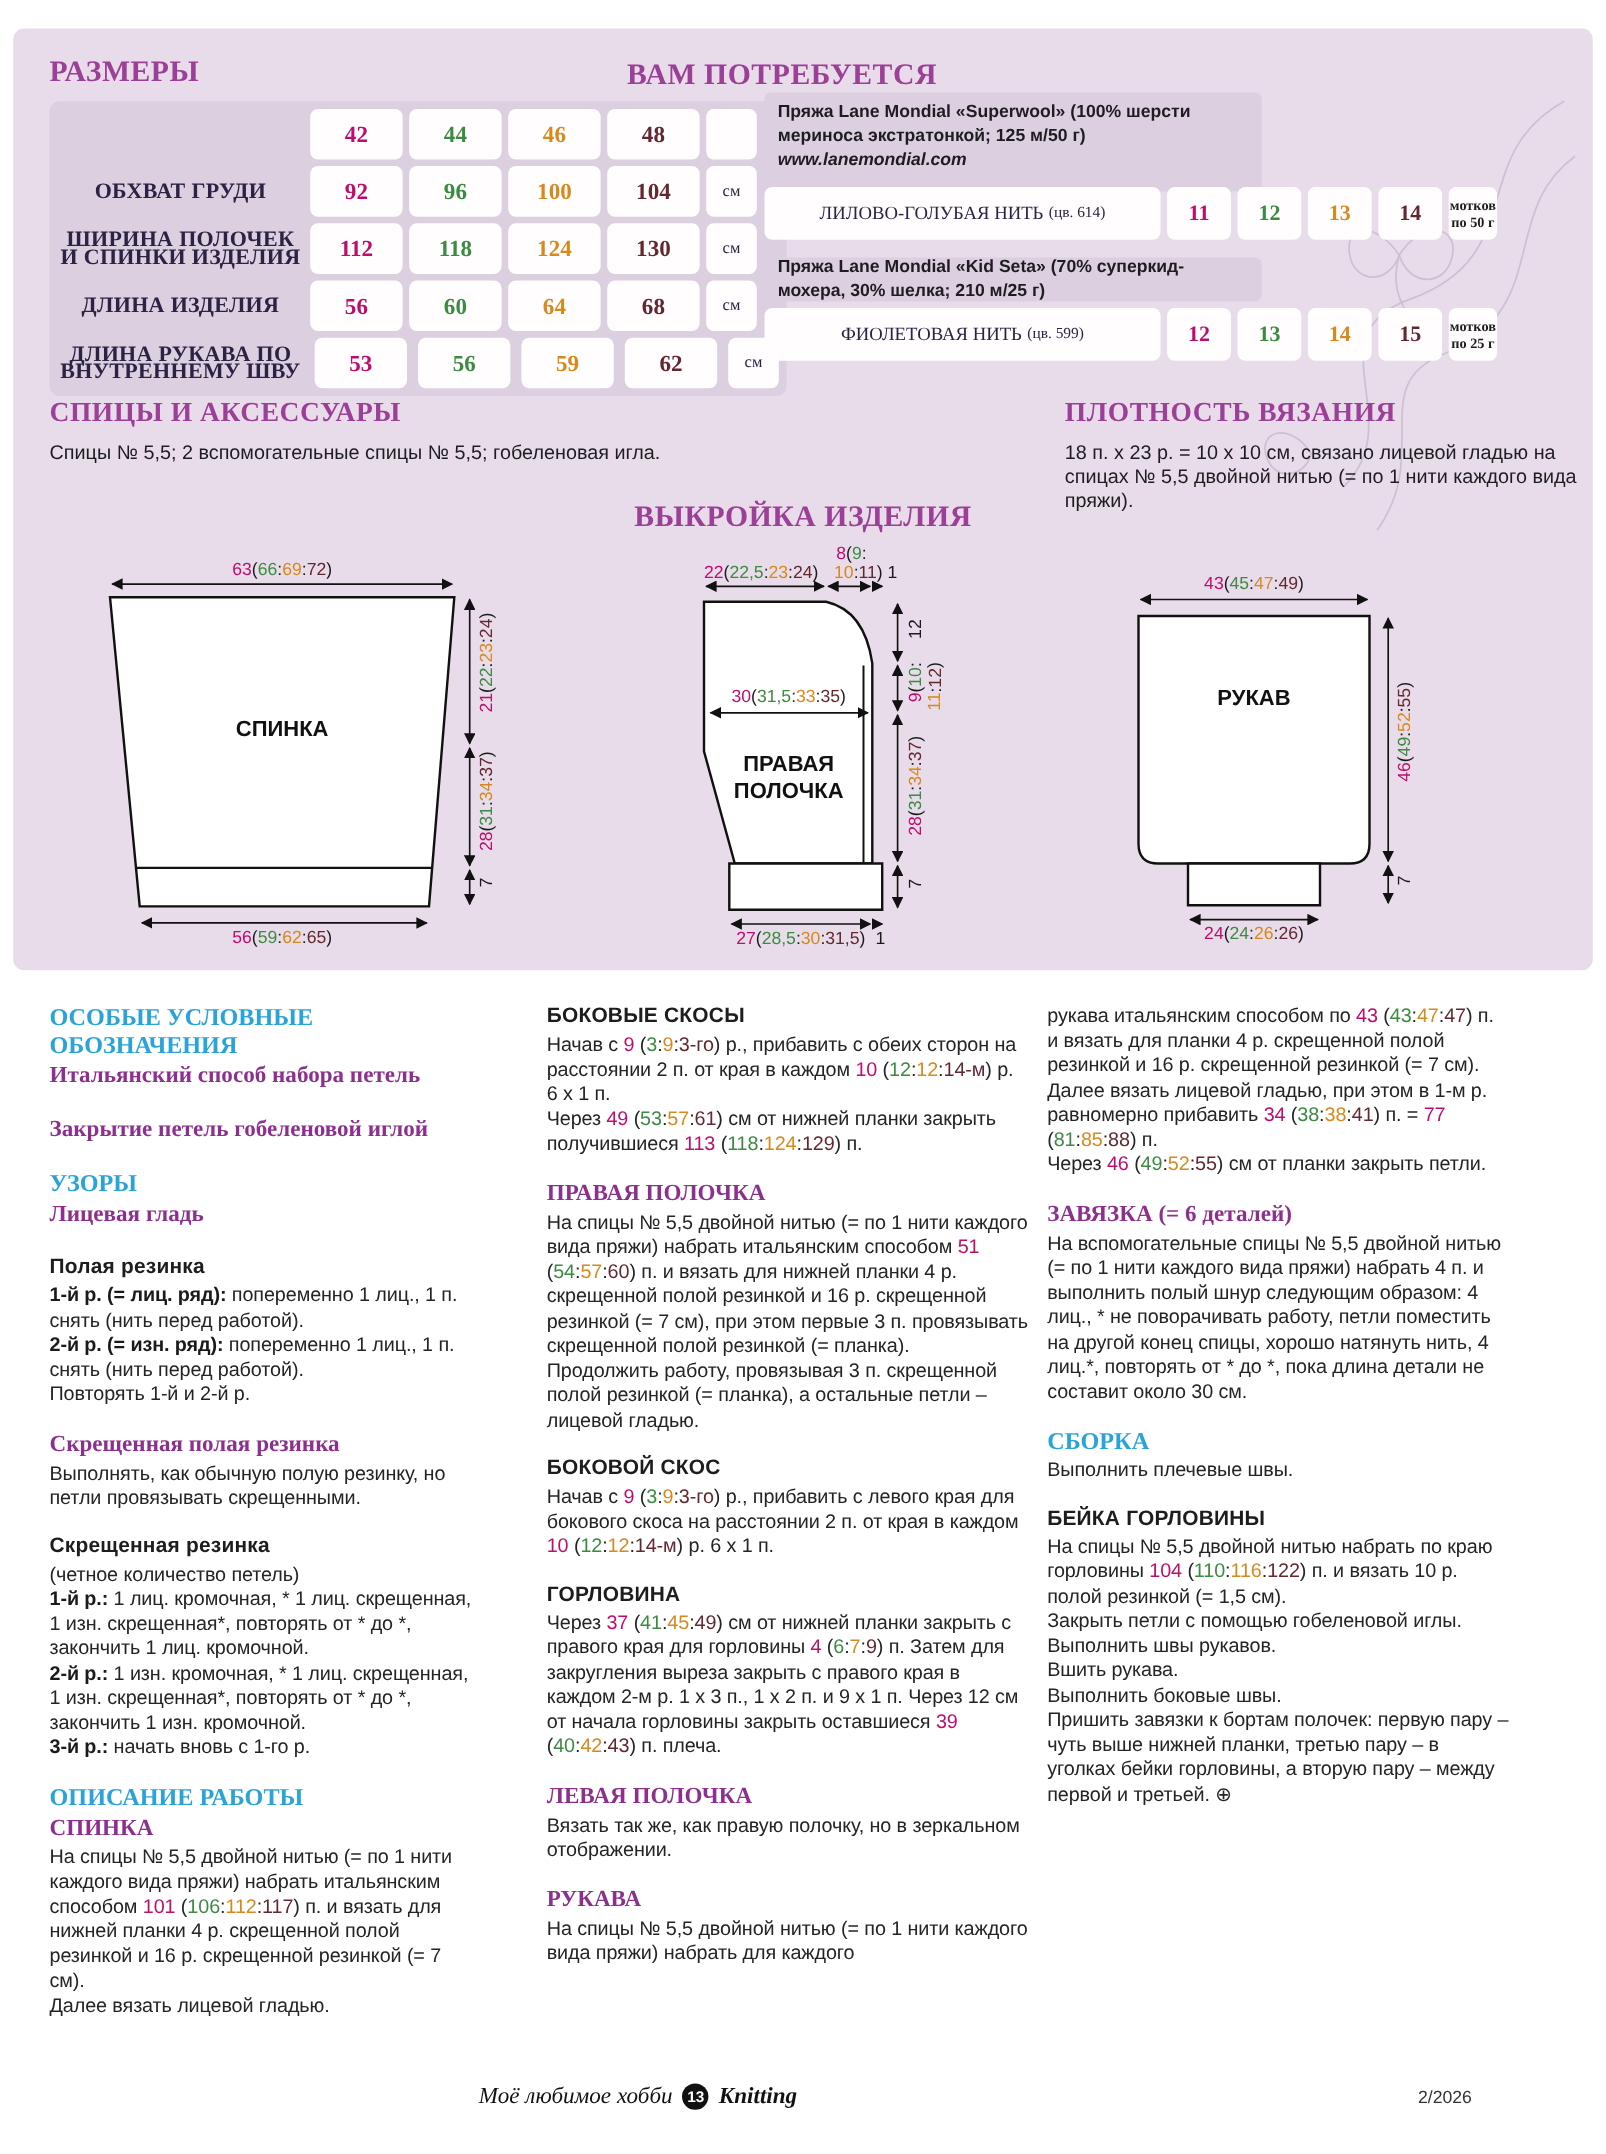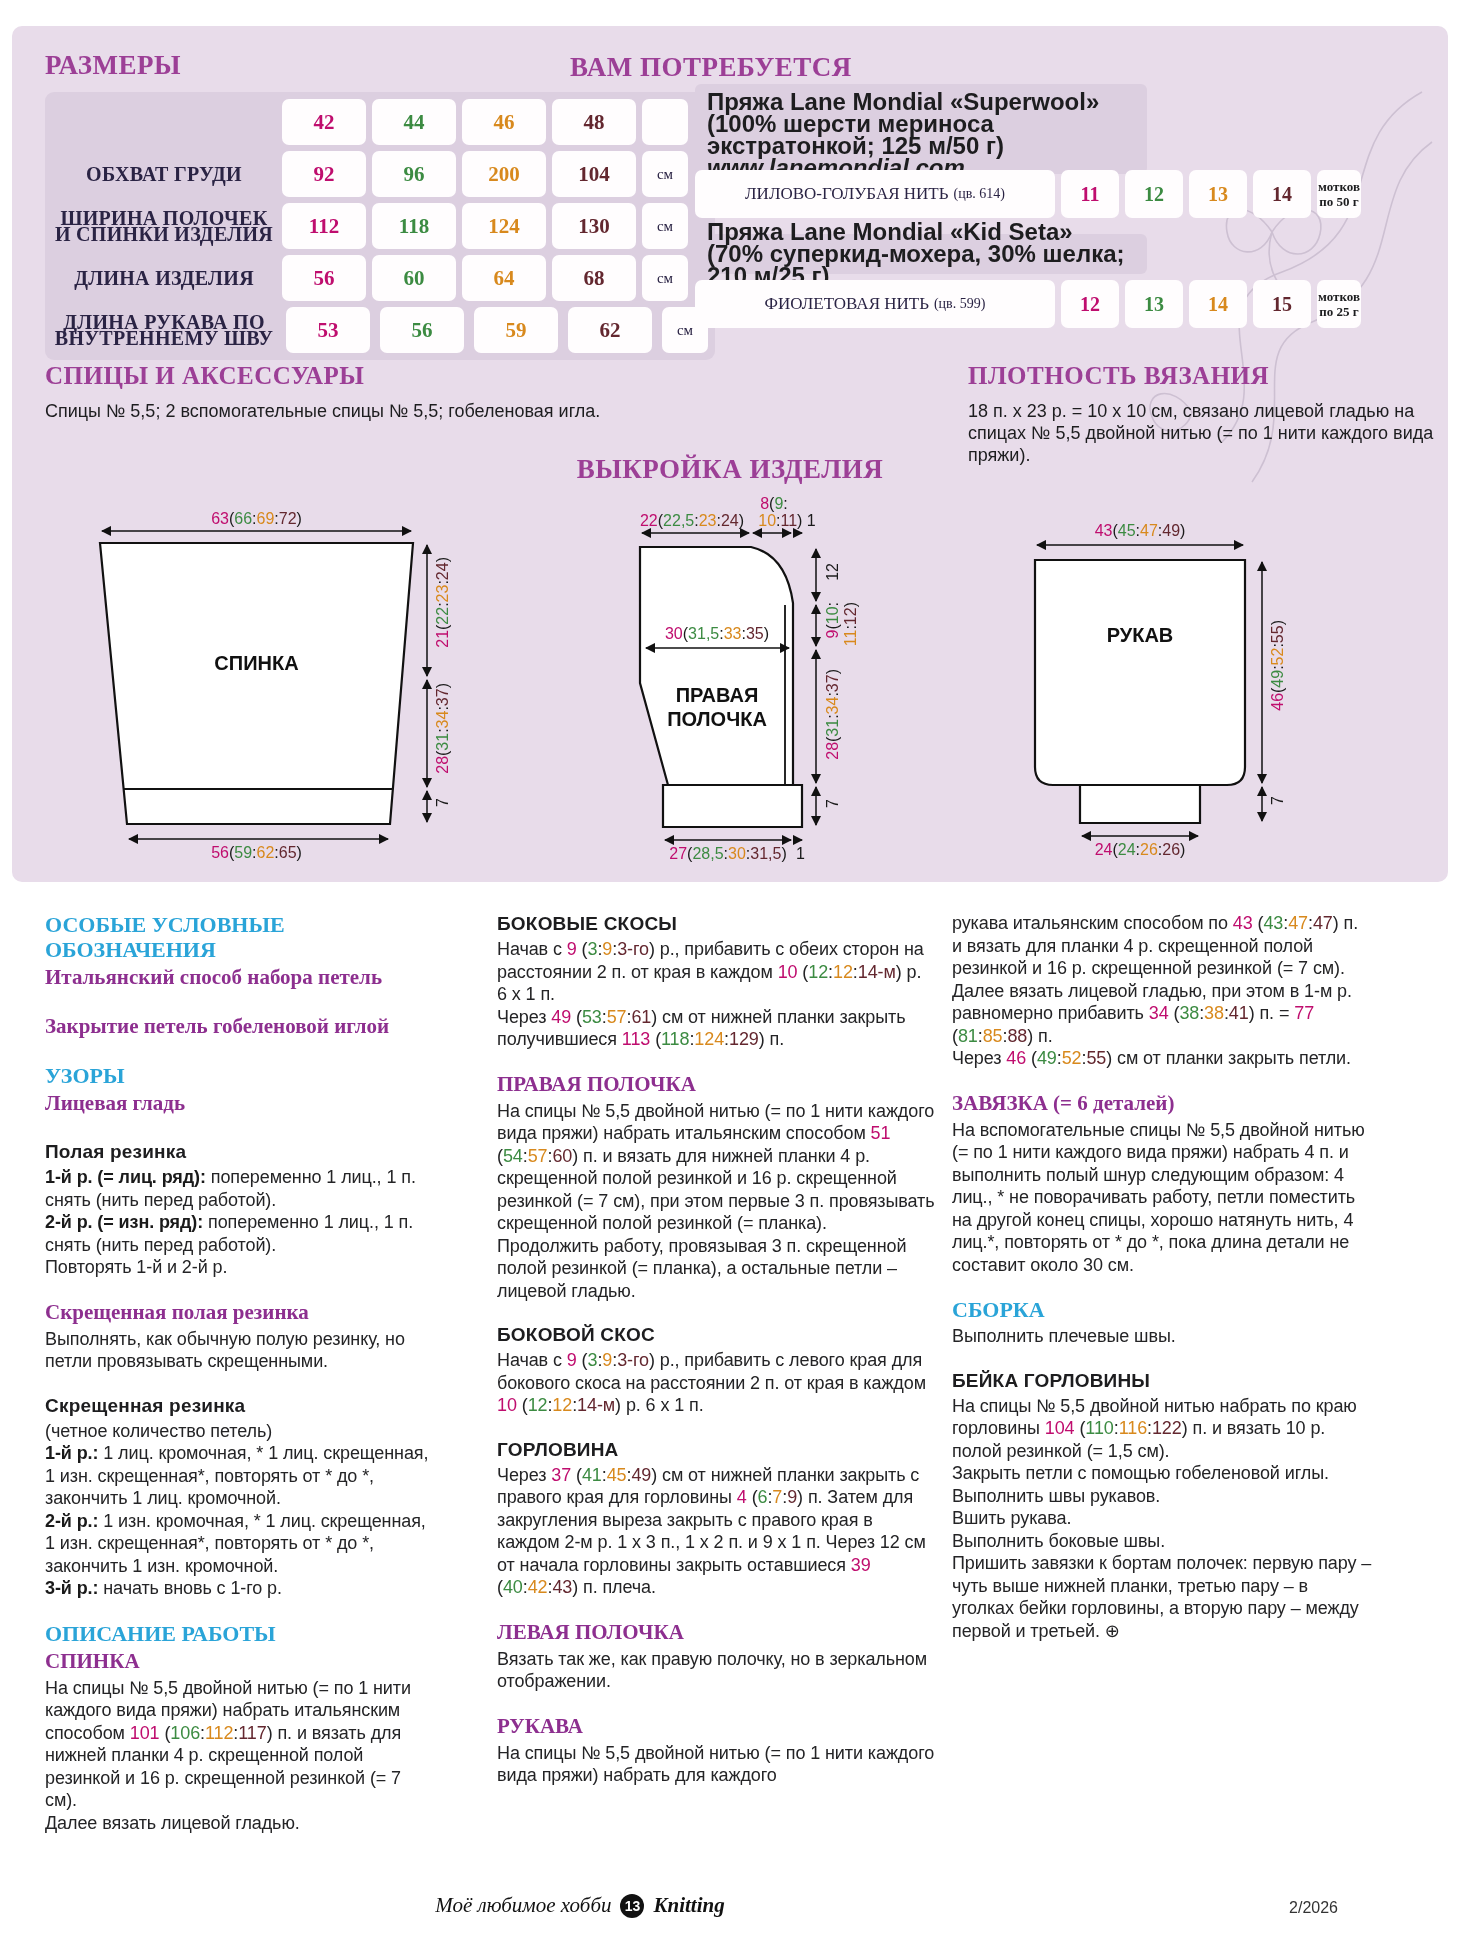--- a/index.html
+++ b/index.html
@@ -21,21 +21,21 @@
               font-family:"Liberation Serif",serif;font-weight:bold;font-size:20px;line-height:16px;
               color:#2a2344;letter-spacing:.3px;}
   .cell{background:#fffdfe;border-radius:7px;height:46px;display:flex;align-items:center;justify-content:center;}
   .cell.num{width:84px;font-family:"Liberation Serif",serif;font-weight:bold;font-size:21px;}
   .cell.unit{width:46px;font-family:"Liberation Serif",serif;font-size:15px;color:#2a2344;}
   .c1{color:#bf0d6e;} .c2{color:#3c8b42;} .c3{color:#d8891d;} .c4{color:#63272f;}
 
   
   .materials-title{position:absolute;left:558px;top:26px;}
   .yarn-desc{position:absolute;left:683px;width:452px;background:#dccfe0;border-radius:6px;
-             padding:7px 12px;box-sizing:border-box;font-weight:bold;font-size:24px;line-height:22px;color:#1d1d1f;}
+             padding:7px 12px;box-sizing:border-box;font-weight:bold;font-size:16px;line-height:22px;color:#1d1d1f;}
   .yarn-url{font-style:italic;}
   .yarn-row{position:absolute;left:683px;display:flex;gap:6px;}
   .yarn-name{background:#fffdfe;border-radius:7px;width:360px;height:48px;display:flex;align-items:center;
              justify-content:center;font-family:"Liberation Serif",serif;font-size:17px;color:#2a2344;white-space:nowrap;}
   .yarn-name .shade{font-size:14px;margin-left:5px;}
   .amt{background:#fffdfe;border-radius:7px;width:58px;height:48px;display:flex;align-items:center;justify-content:center;
        font-family:"Liberation Serif",serif;font-weight:bold;font-size:20px;}
   .amt-unit{background:#fffdfe;border-radius:7px;width:44px;height:48px;display:flex;align-items:center;justify-content:center;
             text-align:center;font-family:"Liberation Serif",serif;font-weight:bold;font-size:13px;line-height:15px;color:#1d1d1f;}
 
@@ -105,21 +105,21 @@
         <div class="cell num c1">42</div>
         <div class="cell num c2">44</div>
         <div class="cell num c3">46</div>
         <div class="cell num c4">48</div>
         <div class="cell unit"></div>
       </div>
       <div class="size-row">
         <div class="size-label">ОБХВАТ ГРУДИ</div>
         <div class="cell num c1">92</div>
         <div class="cell num c2">96</div>
-        <div class="cell num c3">200</div>
+        <div class="cell num c3">100</div>
         <div class="cell num c4">104</div>
         <div class="cell unit">см</div>
       </div>
       <div class="size-row">
         <div class="size-label">ШИРИНА ПОЛОЧЕК И СПИНКИ ИЗДЕЛИЯ</div>
         <div class="cell num c1">112</div>
         <div class="cell num c2">118</div>
         <div class="cell num c3">124</div>
         <div class="cell num c4">130</div>
         <div class="cell unit">см</div>

